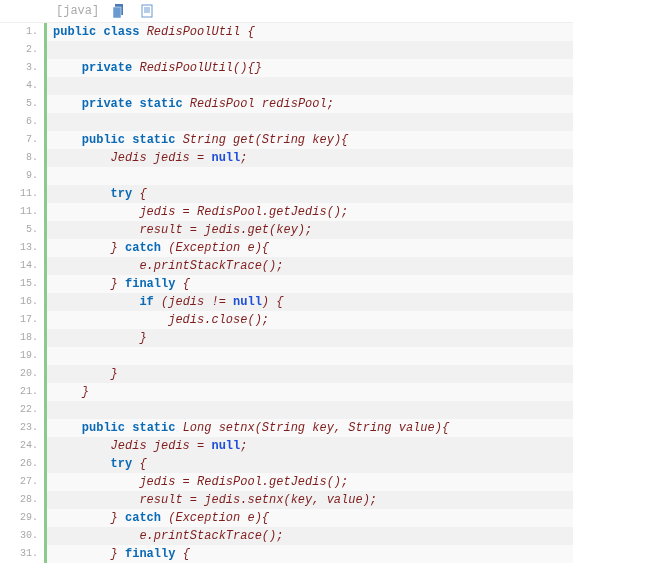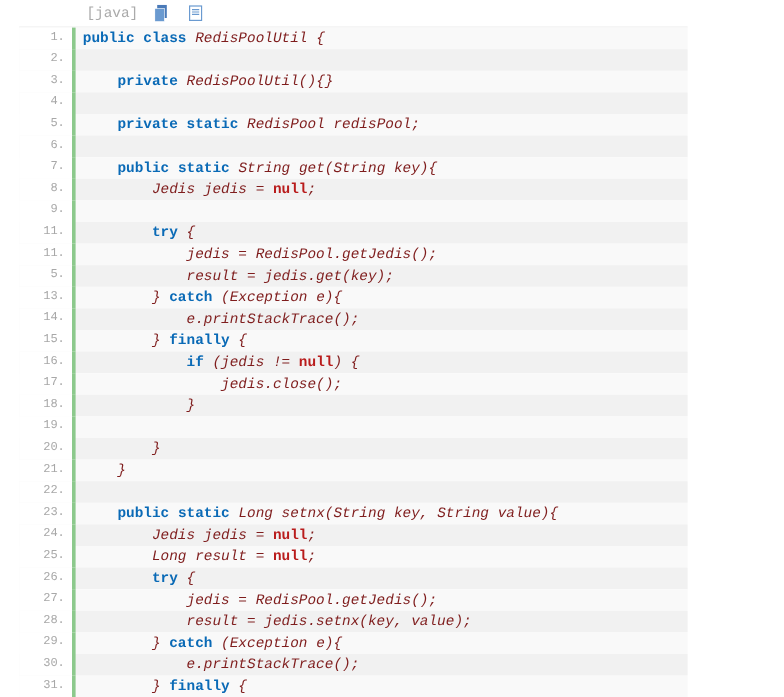--- a/index.html
+++ b/index.html
@@ -47,23 +47,23 @@
     width: 3px;
     min-width: 3px;
     background: #8cc98c;
   }
   .code {
     padding-left: 6px;
     white-space: pre;
     color: #333;
   }
   .kw { color: #0a6ab6; font-weight: bold; }
-  .null { color: #b91c1c; font-weight: bold; text-align: center; }
+  .null { color: #1d4ed8; font-weight: bold; text-align: center; }
   .plain { color: #7f1d1d; font-style: italic; }
-  .container { width: 573px; padding-left: 16px; }
+  .container { width: 573px; }
 </style>
 </head>
 <body>
 
 <div class="container">
 
   <div class="header">
     <span class="header-label">[java]</span>
     <span class="icon-btn">
       <svg width="12" height="14" viewBox="0 0 12 14">
@@ -193,25 +193,20 @@
       <div class="line-row odd">
         <div class="lineno">23.</div>
         <div class="marker"></div>
         <div class="code"><span class="plain">    </span><span class="kw">public</span><span class="plain"> </span><span class="kw">static</span><span class="plain"> Long setnx(String key, String value){</span></div>
       </div>
       <div class="line-row even">
         <div class="lineno">24.</div>
         <div class="marker"></div>
         <div class="code"><span class="plain">        Jedis jedis = </span><span class="null">null</span><span class="plain">;</span></div>
       </div>
-      <div class="line-row odd">
-        <div class="lineno">25.</div>
-        <div class="marker"></div>
-        <div class="code"><span class="plain">        Long result = </span><span class="null">null</span><span class="plain">;</span></div>
-      </div>
       <div class="line-row even">
         <div class="lineno">26.</div>
         <div class="marker"></div>
         <div class="code"><span class="plain">        </span><span class="kw">try</span><span class="plain"> {</span></div>
       </div>
       <div class="line-row odd">
         <div class="lineno">27.</div>
         <div class="marker"></div>
         <div class="code"><span class="plain">            jedis = RedisPool.getJedis();</span></div>
       </div>

